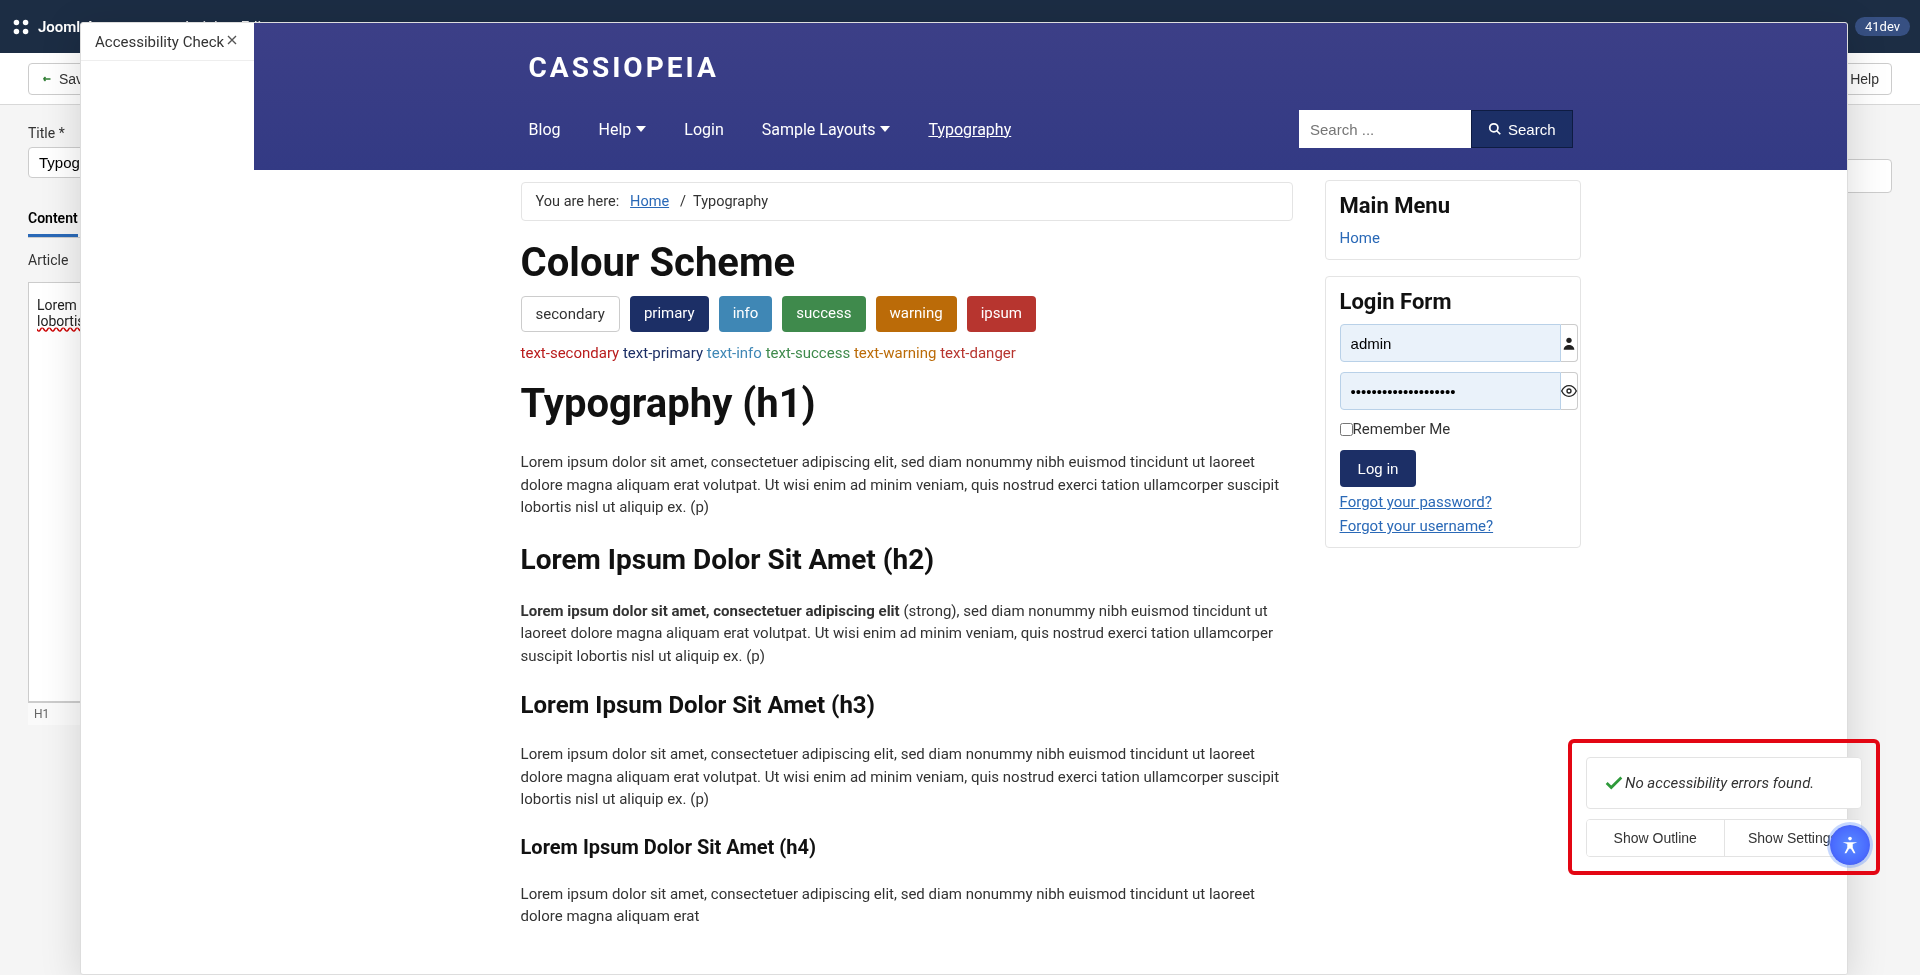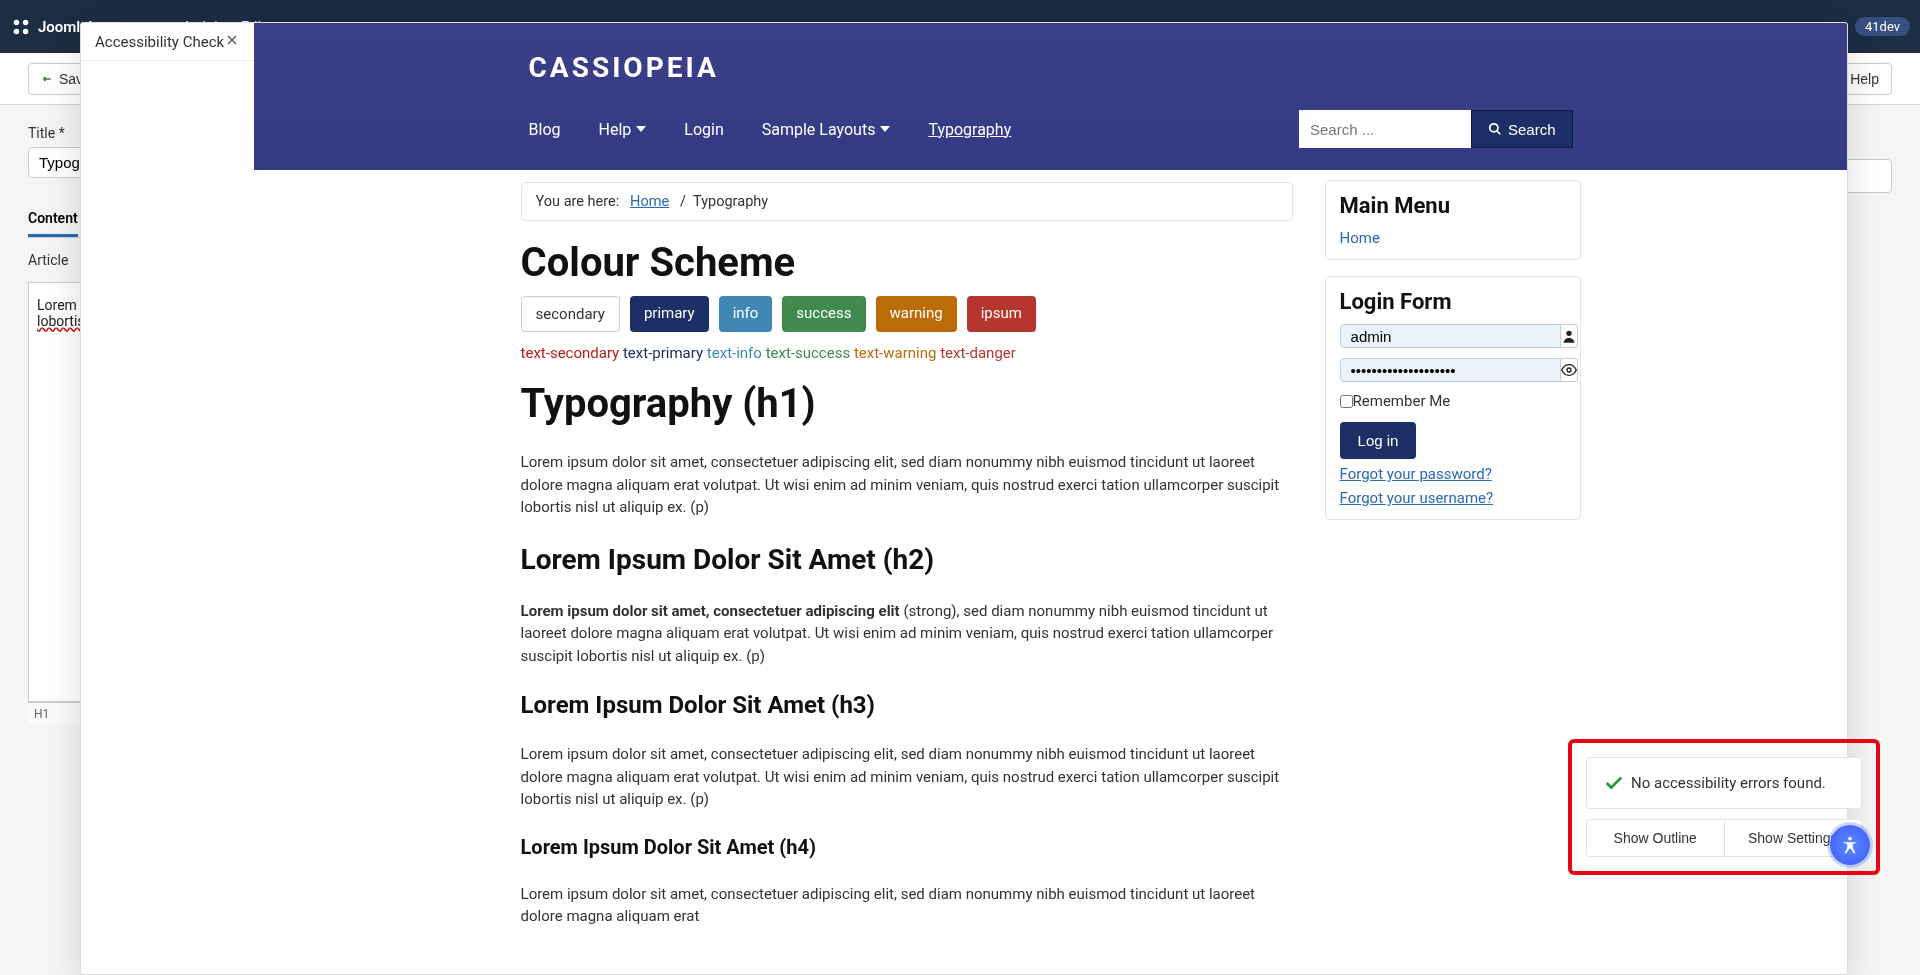--- a/index.html
+++ b/index.html
@@ -83,28 +83,28 @@
   .t-success { color: #3f8a4c; }
   .t-warning { color: #bb6b08; }
   .t-danger { color: #b7352f; }
 
   .aside-box { border: 1px solid #e4e4e4; border-radius: 4px; padding: 12px 14px; margin-bottom: 16px; }
   .aside-box h3 { font-size: 22px; font-weight: 700; color: #111; margin-bottom: 10px; }
   .aside-box a { color: #2a69b7; text-decoration: none; font-size: 15px; }
   .aside-box a.und { text-decoration: underline; display: block; margin-top: 6px; }
 
   .login-field { display: flex; margin-bottom: 10px; }
-  .login-field input { flex: 1; height: 24px; border: 1px solid #b9d1e8; background: #eaf2fa; border-radius: 4px 0 0 4px; padding: 0 10px; font-size: 15px; }
+  .login-field input { flex: 1; height: 38px; border: 1px solid #b9d1e8; background: #eaf2fa; border-radius: 4px 0 0 4px; padding: 0 10px; font-size: 15px; }
   .login-field .addon { width: 40px; display: flex; align-items: center; justify-content: center; border: 1px solid #ccc; border-left: none; border-radius: 0 4px 4px 0; background: #fff; color: #222; }
   .remember { display: flex; align-items: center; font-size: 15px; color: #333; margin: 6px 0 12px 0; }
   .login-btn { background: #1c2f66; color: #fff; border: none; border-radius: 4px; padding: 10px 18px; font-size: 15px; cursor: pointer; }
 
   
   .a11y-block { position: absolute; right: 40px; bottom: 100px; width: 312px; border: 4px solid #e30613; border-radius: 6px; background: transparent; padding: 0; pointer-events: none; z-index: 50; }
-  .a11y-toast { background: #fff; margin: 14px 14px 10px 14px; border: 1px solid #e3e3e3; border-radius: 4px; padding: 14px 16px; display: flex; align-items: center; gap: 6px; pointer-events: auto; }
+  .a11y-toast { background: #fff; margin: 14px 14px 10px 14px; border: 1px solid #e3e3e3; border-radius: 4px; padding: 14px 16px; display: flex; align-items: center; gap: 0; pointer-events: auto; font-style: italic; }
   .a11y-toast svg { width: 22px; height: 22px; color: #2e9a3a; }
   .a11y-toast span { font-size: 15px; color: #333; }
   .a11y-buttons { display: flex; margin: 0 14px 14px 14px; border: 1px solid #e3e3e3; border-radius: 4px; overflow: hidden; background: #fff; pointer-events: auto; }
   .a11y-buttons button { flex: 1; background: #fff; border: none; padding: 10px 0; font-size: 14px; color: #333; cursor: pointer; }
   .a11y-buttons button + button { border-left: 1px solid #e3e3e3; }
 
   .a11y-fab { position: absolute; right: 50px; bottom: 110px; width: 40px; height: 40px; border-radius: 50%; background: radial-gradient(circle at center, #5a8cff 0%, #4a6cff 60%, #3d4de0 100%); box-shadow: 0 0 0 3px rgba(90,140,255,.35); display: flex; align-items: center; justify-content: center; z-index: 60; cursor: pointer; }
   .a11y-fab svg { width: 22px; height: 22px; color: #fff; }
 </style>
 </head>

